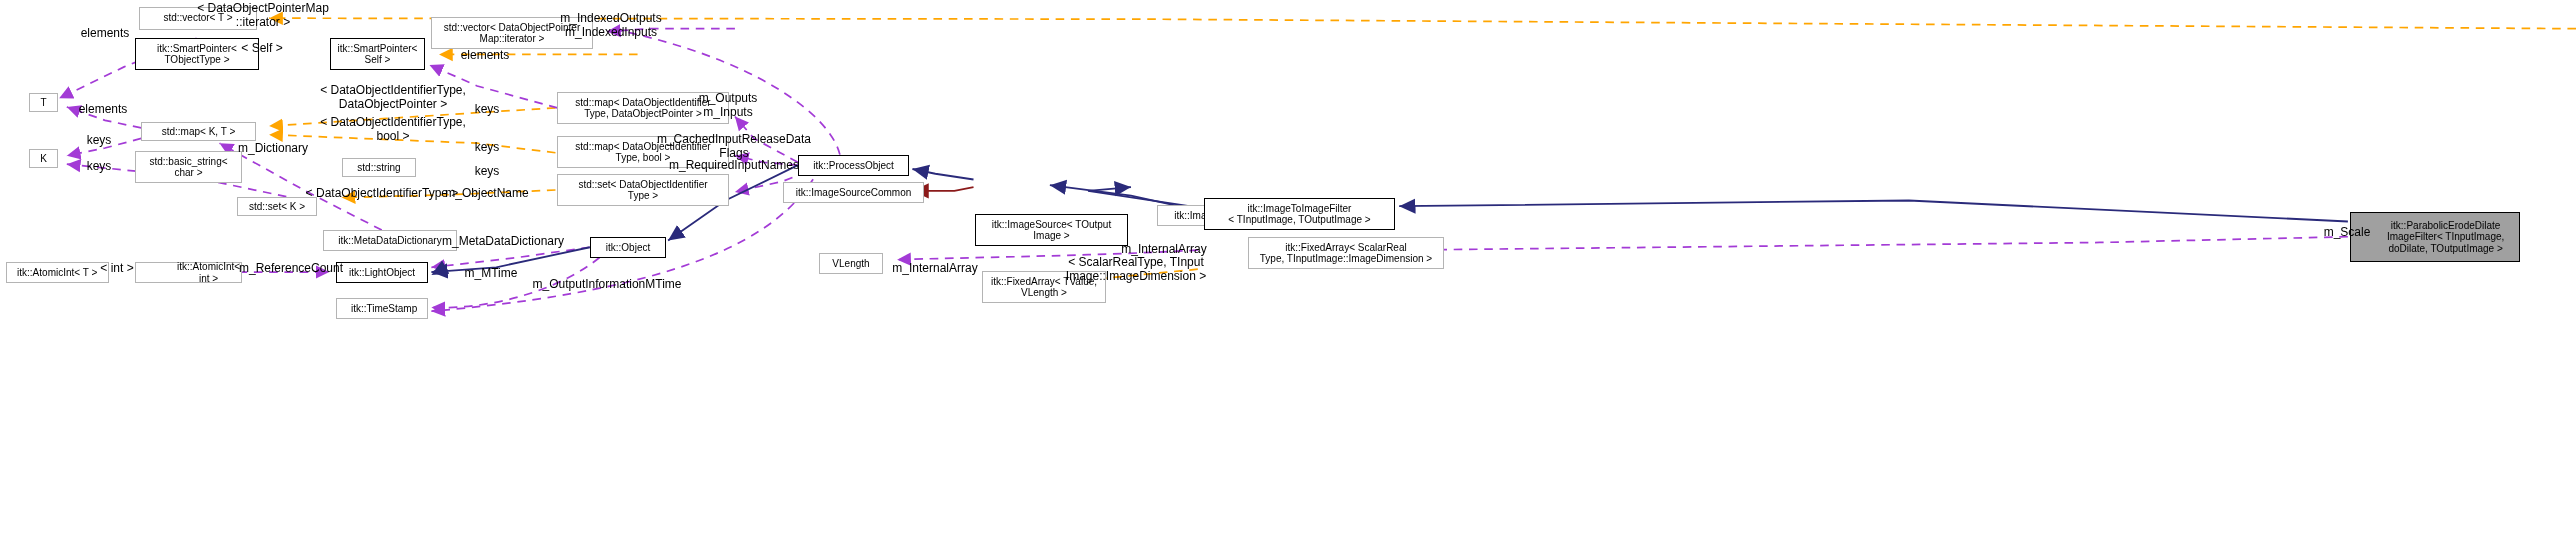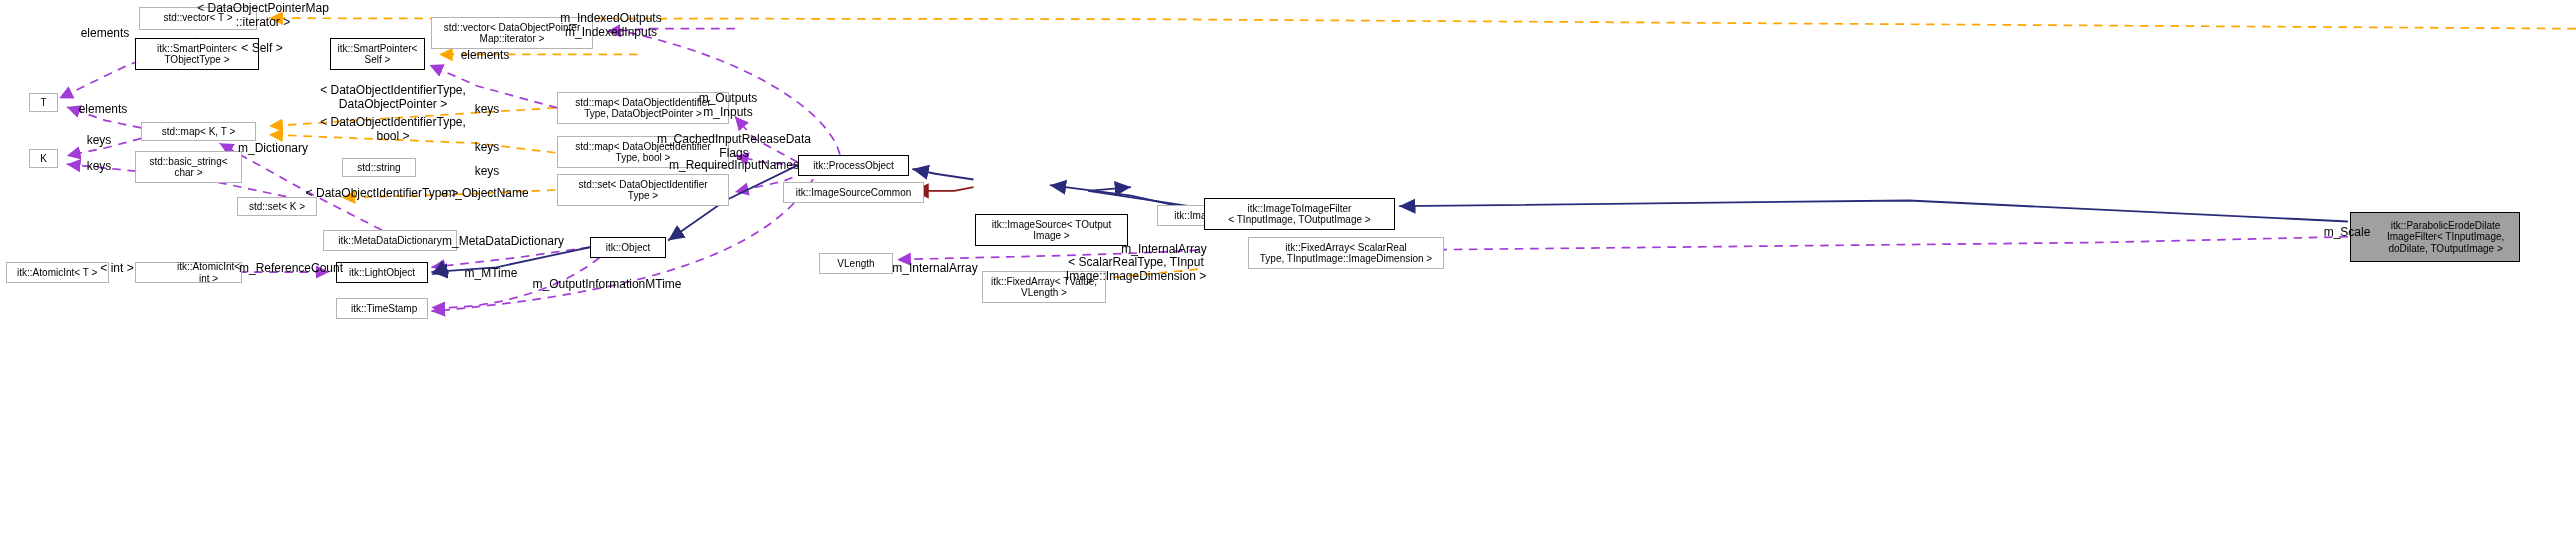--- a/index.html
+++ b/index.html
@@ -119,21 +119,21 @@
   <div class="node plain" style="left:336px;top:298px;width:92px;height:21px;padding-left:8px;">itk::TimeStamp</div>
   <div class="node plain" style="left:5.7px;top:262px;width:103px;height:21px;">itk::AtomicInt&lt; T &gt;</div>
   <div class="node plain" style="left:135px;top:262px;width:107px;height:21px;padding-left:44px;">itk::AtomicInt&lt; int &gt;</div>
   <div class="node bold" style="left:798px;top:155px;width:111px;height:21px;">itk::ProcessObject</div>
   <div class="node plain" style="left:783px;top:182px;width:141px;height:21px;">itk::ImageSourceCommon</div>
   <div class="node bold" style="left:975px;top:167px;width:153px;height:32px;margin-top:47px;">itk::ImageSource&lt; TOutput
 Image &gt;</div>
   <div class="node plain" style="left:1157px;top:205px;width:179px;height:21px;">itk::ImageToImageFilterCommon</div>
   <div class="node bold" style="left:1204px;top:198px;width:191px;height:32px;">itk::ImageToImageFilter
 &lt; TInputImage, TOutputImage &gt;</div>
-  <div class="node plain" style="left:819px;top:253px;width:74px;height:21px;">VLength</div>
+  <div class="node plain" style="left:819px;top:253px;width:64px;height:21px;">VLength</div>
   <div class="node plain" style="left:1248px;top:237px;width:196px;height:32px;">itk::FixedArray&lt; ScalarReal
 Type, TInputImage::ImageDimension &gt;</div>
   <div class="node plain" style="left:982px;top:271px;width:124px;height:32px;">itk::FixedArray&lt; TValue,
 VLength &gt;</div>
   <div class="node highlight" style="left:2350px;top:212px;width:170px;height:50px;padding-left:25px;">itk::ParabolicErodeDilate
 ImageFilter&lt; TInputImage,
 doDilate, TOutputImage &gt;</div>
 
   <div class="edge-label" style="left:263px;top:1.9px;">&lt; DataObjectPointerMap
 ::iterator &gt;</div>

